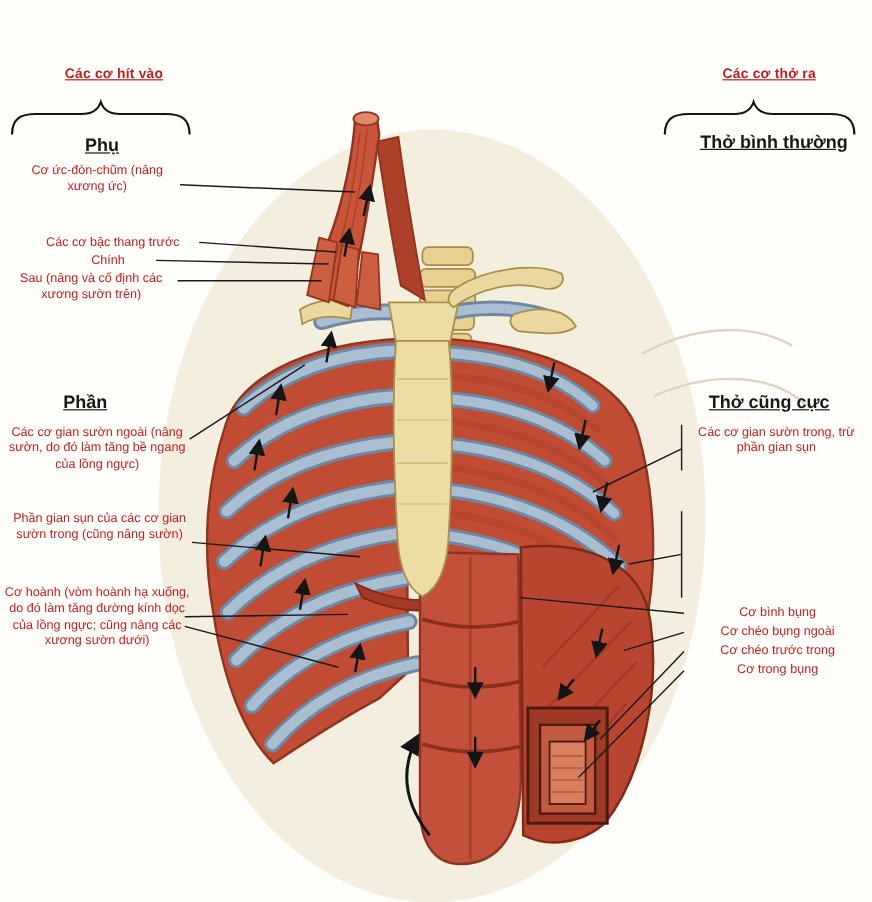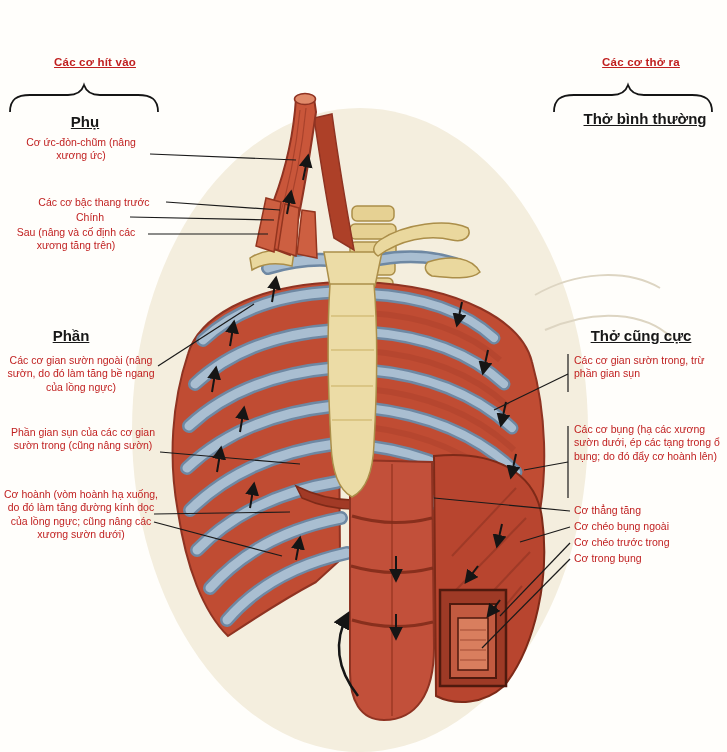--- a/index.html
+++ b/index.html
@@ -10,21 +10,21 @@
   }
   .page svg{position:absolute;left:0;top:0;}
   .lbl{
     position:absolute;
     color:var(--label-red,#c01f1f);
     font-size:10.5px;line-height:1.28;text-align:center;
     z-index:5;
   }
   .hdr{font-weight:700;text-decoration:underline;font-size:11.5px;letter-spacing:.2px;}
   .sec{color:#181818;font-weight:700;text-decoration:underline;font-size:15px;}
-  .la{text-align:left;}
+  .la{text-align:center;}
 </style>
 </head>
 <body>
 
 <div class="page">
 
   <svg width="727" height="752" viewBox="0 0 727 752">
     <defs>
       <marker id="ah" viewBox="0 0 8 8" refX="6.5" refY="4" markerWidth="7" markerHeight="7" orient="auto-start-reverse">
         <path d="M0,0 L8,4 L0,8 Z" fill="#151515"></path>
@@ -223,29 +223,28 @@
       <path d="M10,112 C10,99 17,95 30,95 L68,95 C78,95 82,91 84,85 C86,91 90,95 100,95 L138,95 C151,95 158,99 158,112"></path>
       <path d="M554,112 C554,99 561,95 574,95 L612,95 C622,95 626,91 628,85 C630,91 634,95 644,95 L692,95 C705,95 712,99 712,112"></path>
     </g>
   </svg>
 
   <div class="lbl hdr" style="left:20px;top:55px;width:150px">Các cơ hít vào</div>
   <div class="lbl sec" style="left:20px;top:112px;width:130px">Phụ</div>
   <div class="lbl" style="left:10px;top:136px;width:142px">Cơ ức-đòn-chũm (nâng xương ức)</div>
   <div class="lbl" style="left:18px;top:196px;width:152px">Các cơ bậc thang trước</div>
   <div class="lbl" style="left:14px;top:211px;width:152px">Chính</div>
-  <div class="lbl" style="left:4px;top:226px;width:144px">Sau (nâng và cố định các xương tăng trên)</div>
+  <div class="lbl" style="left:4px;top:226px;width:144px">Sau (nâng và cố định các xương sườn trên)</div>
   <div class="lbl sec" style="left:16px;top:326px;width:110px">Phần</div>
   <div class="lbl" style="left:6px;top:426px;width:154px">Phần gian sụn của các cơ gian sườn trong (cũng nâng sườn)</div>
   <div class="lbl" style="left:2px;top:354px;width:158px">Các cơ gian sườn ngoài (nâng sườn, do đó làm tăng bề ngang của lồng ngực)</div>
   <div class="lbl" style="left:2px;top:488px;width:158px">Cơ hoành (vòm hoành hạ xuống, do đó làm tăng đường kính dọc của lồng ngực; cũng nâng các xương sườn dưới)</div>
 
   <div class="lbl hdr" style="left:566px;top:55px;width:150px">Các cơ thở ra</div>
   <div class="lbl sec" style="left:570px;top:109px;width:150px">Thở bình thường</div>
   <div class="lbl sec" style="left:576px;top:326px;width:130px">Thở cũng cực</div>
   <div class="lbl la" style="left:574px;top:354px;width:146px">Các cơ gian sườn trong, trừ phần gian sụn</div>
-  <div class="lbl la" style="left:574px;top:423px;width:148px">Các cơ bụng (hạ các xương sườn dưới, ép các tạng trong ổ bụng; do đó đẩy cơ hoành lên)</div>
-  <div class="lbl la" style="left:574px;top:504px;width:148px">Cơ thẳng tăng</div>
+  <div class="lbl la" style="left:574px;top:504px;width:148px">Cơ bình bụng</div>
   <div class="lbl la" style="left:574px;top:520px;width:148px">Cơ chéo bụng ngoài</div>
   <div class="lbl la" style="left:574px;top:536px;width:148px">Cơ chéo trước trong</div>
   <div class="lbl la" style="left:574px;top:552px;width:148px">Cơ trong bụng</div>
 
 </div>
 
 </body></html>

